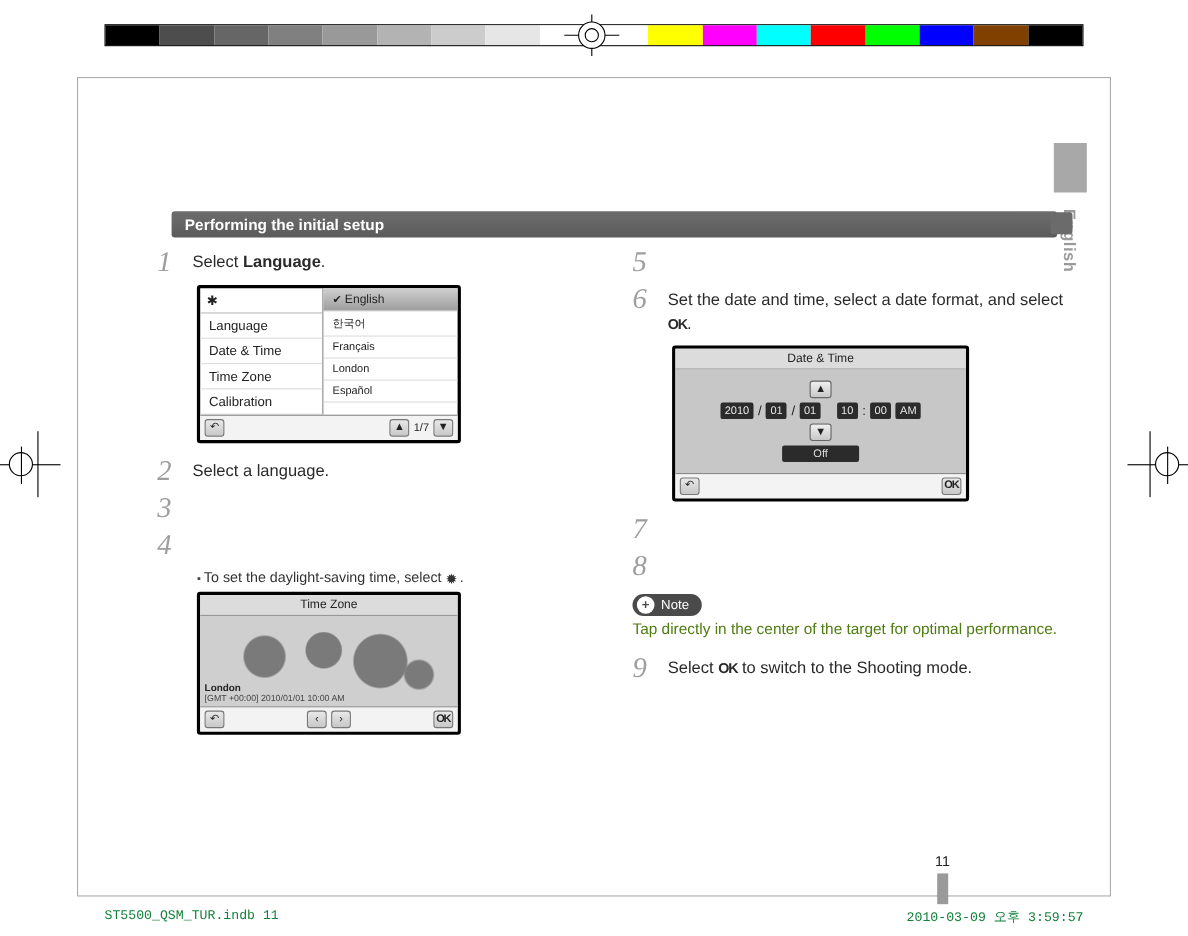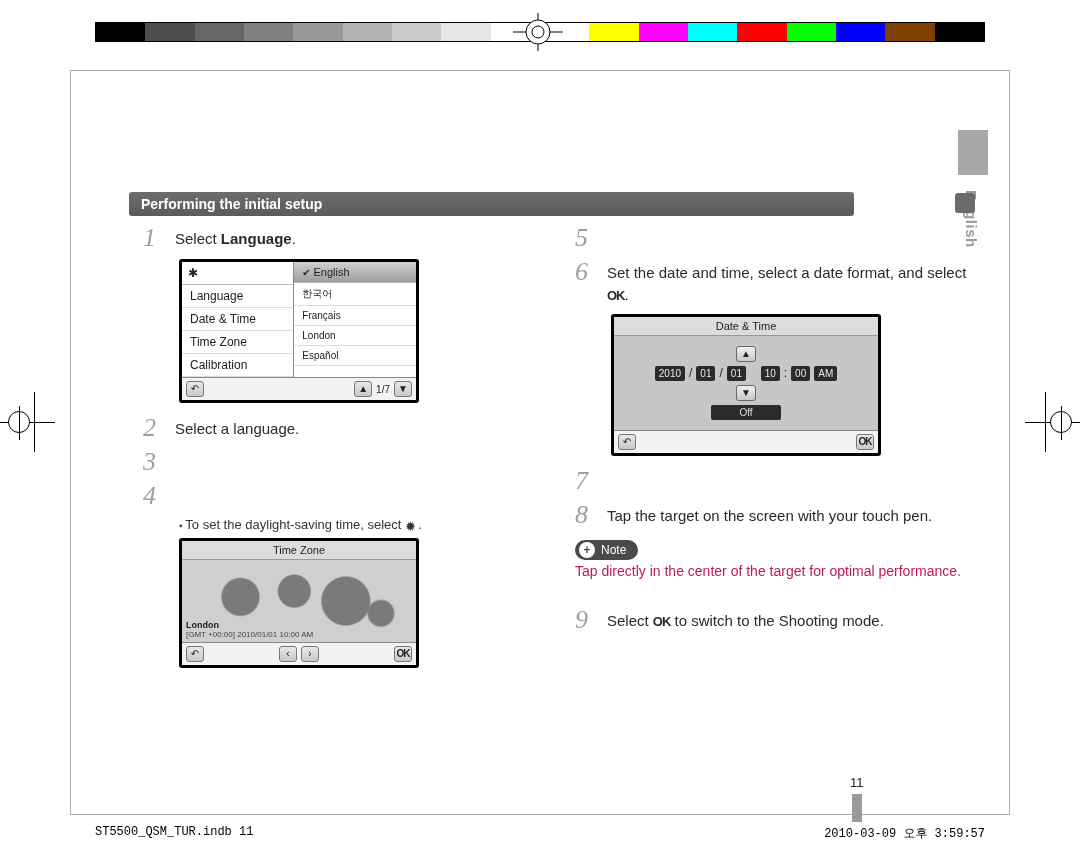--- a/index.html
+++ b/index.html
@@ -17,21 +17,21 @@
   .crop-r{position:absolute;right:0;top:422px;width:55px;height:1px;background:#000}
   .crop-r:before{content:"";position:absolute;right:34px;top:-30px;width:1px;height:60px;background:#000}
   .crop-r .circ{position:absolute;right:8px;top:-11px;width:22px;height:22px;border:1px solid #000;border-radius:50%;background:#fff}
   .crop-r .circ:after{content:"";position:absolute;left:50%;top:-6px;width:1px;height:34px;background:#000}
   
   .page{position:absolute;left:70px;top:70px;width:940px;height:745px;border:1px solid #aaa}
   
   .side-tab{position:absolute;right:100px;top:190px;writing-mode:vertical-rl;font-weight:bold;color:#9a9a9a;font-size:15px;letter-spacing:.5px}
   .side-bar{position:absolute;right:92px;top:130px;width:30px;height:45px;background:#a8a8a8}
   
-  .hdr{position:absolute;left:129px;top:192px;width:725px;height:24px;background:linear-gradient(#6d6d6d,#5b5b5b);border-radius:3px}
+  .hdr{position:absolute;left:156px;top:192px;width:805px;height:24px;background:linear-gradient(#6d6d6d,#5b5b5b);border-radius:3px}
   .hdr span{color:#fff;font-weight:bold;font-size:14px;line-height:24px;padding-left:12px}
   .hdr-sq{position:absolute;right:105px;top:193px;width:20px;height:20px;background:#6b6b6b;border-radius:3px}
   
   .col{position:absolute;width:410px}
   .col.left{left:143px;top:225px}
   .col.right{left:575px;top:225px}
   .step{display:flex;align-items:flex-start;margin-bottom:8px}
   .num{font-family:Georgia,'Times New Roman',serif;font-style:italic;font-size:26px;color:#9e9e9e;width:32px;flex-shrink:0;line-height:1}
   .txt{font-size:15px;line-height:1.45;color:#2a2a2a;padding-top:3px}
   .txt b{font-weight:bold}
@@ -69,26 +69,26 @@
   .shot3 .title{background:#dcdcdc;text-align:center;padding:3px;font-size:11px;border-bottom:1px solid #999}
   .shot3 .body{padding:6px;background:#c7c7c7}
   .shot3 .dt-row{display:flex;align-items:center;gap:4px;justify-content:center;margin:4px 0}
   .shot3 .box{background:#2b2b2b;color:#e8e8e8;font-size:10px;padding:2px 4px;border-radius:2px}
   .shot3 .arrow{width:20px;height:16px;background:linear-gradient(#f0f0f0,#c8c8c8);border:1px solid #666;border-radius:3px;text-align:center;font-size:10px;line-height:14px}
   .shot3 .off{background:#2b2b2b;color:#ddd;text-align:center;margin:4px auto;width:70px;font-size:10px;padding:2px;border-radius:2px}
   .shot3 .ft{display:flex;justify-content:space-between;padding:3px 4px;background:#f3f3f3;border-top:1px solid #888}
   
   .note-hd{display:inline-flex;align-items:center;gap:6px;background:#4a4a4a;color:#fff;padding:2px 12px 2px 4px;border-radius:10px;font-size:12px;margin-left:0;margin-top:4px}
   .note-hd .plus{display:inline-block;width:16px;height:16px;border-radius:50%;background:#fff;color:#4a4a4a;text-align:center;line-height:16px;font-weight:bold;font-size:12px}
-  .note-txt{font-size:14px;color:#be185d;margin-top:3px;margin-bottom:28px}
+  .note-txt{font-size:14px;color:#4d7c0f;margin-top:3px;margin-bottom:15px}
   
   .pgnum{position:absolute;left:850px;top:775px;text-align:center;font-size:13px}
   .pgnum .bar{width:10px;height:28px;background:#9a9a9a;margin:4px auto 0}
   
-  .footer{position:absolute;left:95px;top:825px;width:890px;display:flex;justify-content:space-between;font-family:'Courier New',monospace;font-size:12px;color:#000000}
+  .footer{position:absolute;left:95px;top:825px;width:890px;display:flex;justify-content:space-between;font-family:'Courier New',monospace;font-size:12px;color:#15803d}
 </style>
 </head>
 <body>
 
 <div class="strip" id="strip">
     <div style="background: rgb(0, 0, 0);"></div>
     <div style="background: rgb(77, 77, 77);"></div>
     <div style="background: rgb(102, 102, 102);"></div>
     <div style="background: rgb(128, 128, 128);"></div>
     <div style="background: rgb(153, 153, 153);"></div>
@@ -226,21 +226,20 @@
       <span class="btn-icon">↶</span>
       <span class="btn-icon" style="font-weight:900;letter-spacing:-1px">OK</span>
     </div>
   </div>
 
   <div class="step">
     <div class="num">7</div>
   </div>
   <div class="step">
     <div class="num">8</div>
-    <div class="txt">Tap the target on the screen with your touch pen.</div>
   </div>
 
   <div class="note-hd">
     <span class="plus">+</span>
     <span>Note</span>
   </div>
   <div class="note-txt">Tap directly in the center of the target for optimal performance.</div>
 
   <div class="step">
     <div class="num">9</div>

